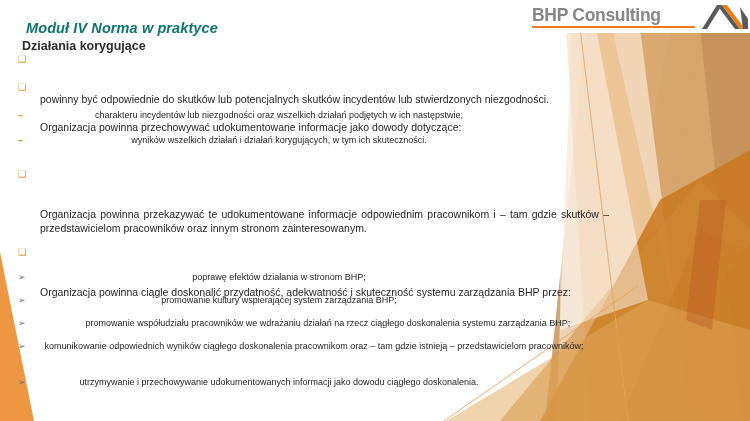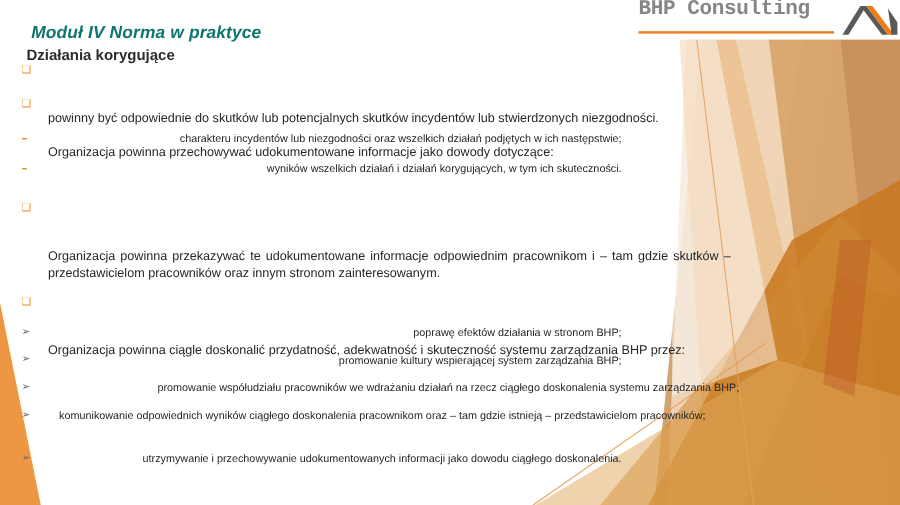--- a/index.html
+++ b/index.html
@@ -35,27 +35,27 @@
     width: 228px;
     height: 33px;
     background: #ffffff;
     z-index: 40;
     display: flex;
     align-items: center;
     padding-left: 10px;
     box-sizing: border-box;
   }
   .logo-text {
-    font-family: Liberation Mono, monospace;
+    font-family: Liberation Sans, sans-serif;
     font-size: 17.5px;
     font-weight: bold;
     color: #868686;
     letter-spacing: -0.3px;
     line-height: 1;
-    padding-bottom: 16px;
+    padding-bottom: 2px;
   }
   .logo-underline {
     position: absolute;
     left: 10px;
     bottom: 5px;
     width: 163px;
     height: 2.5px;
     background: #ec7c1f;
   }
   .logo-mark {
@@ -115,21 +115,21 @@
     flex: 0 0 auto;
     text-align: left;
     line-height: 1.25;
     font-family: "DejaVu Sans", sans-serif;
   }
   .li .txt {
     flex: 1 1 auto;
     line-height: 1.32;
     text-align: justify;
   }
-  .li .txt.nojust { text-align: right; }
+  .li .txt.nojust { text-align: center; }
 
   
   .m-square {
     color: #e8922c;
     font-size: 9px;
   }
   .m-dash {
     color: #e8922c;
     font-size: 10px;
     font-weight: bold;

